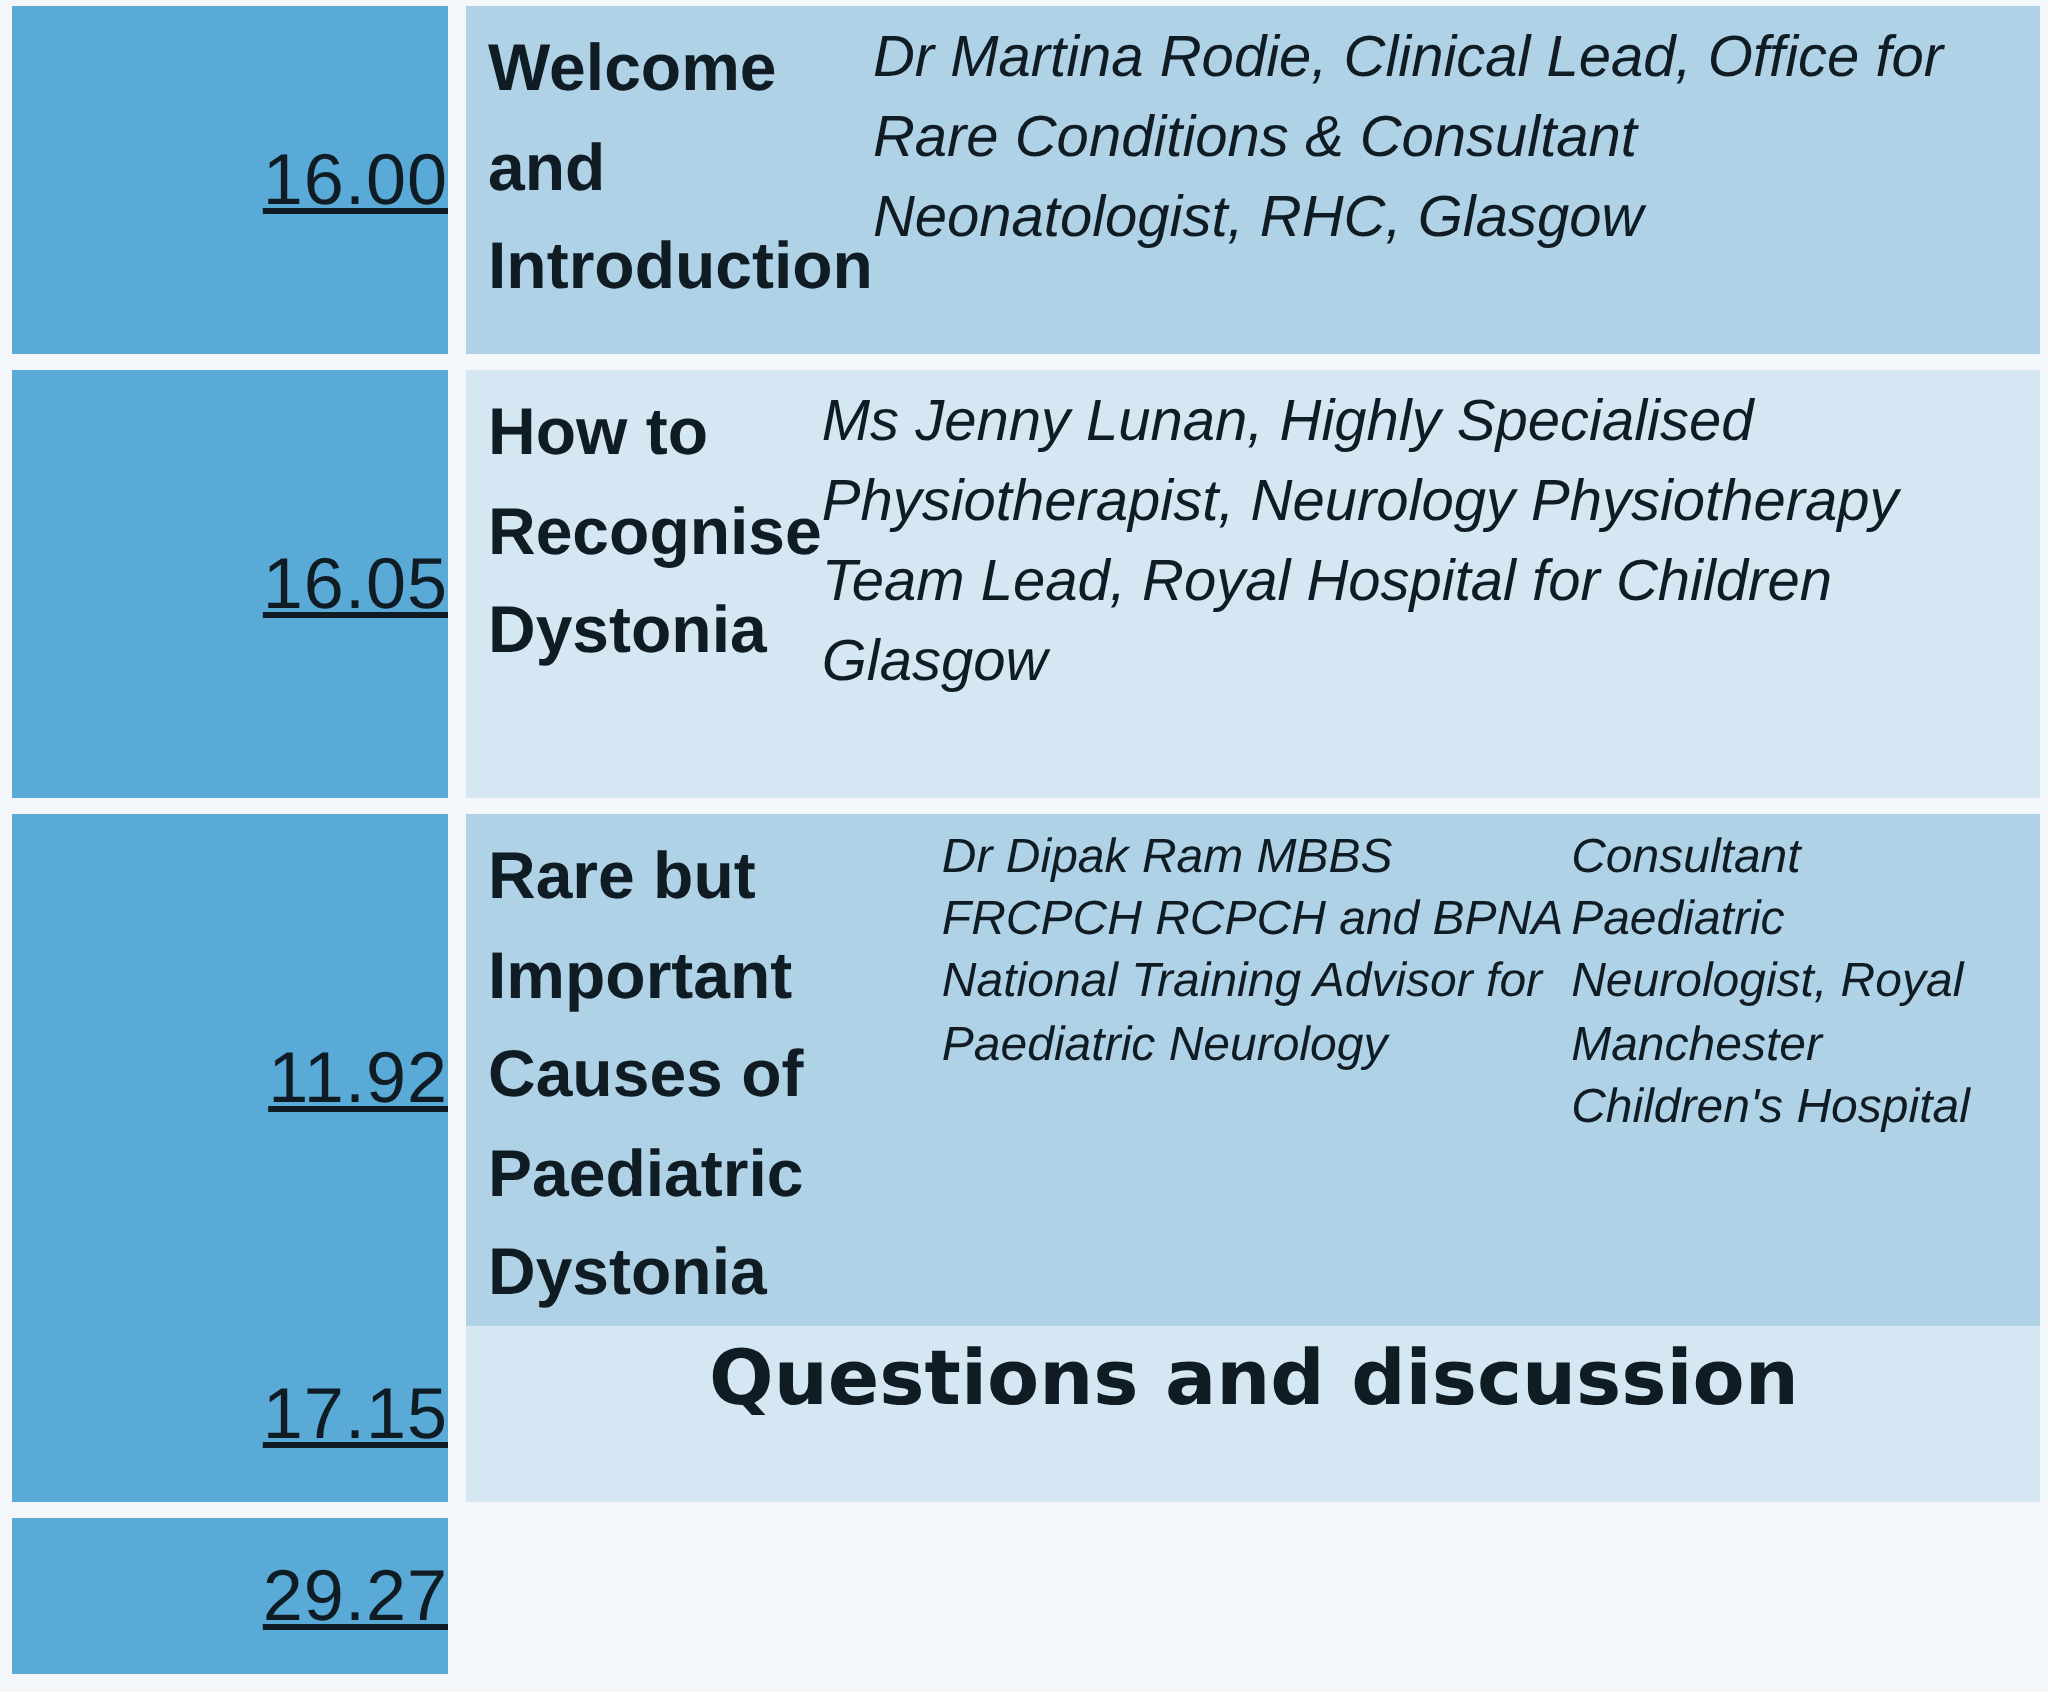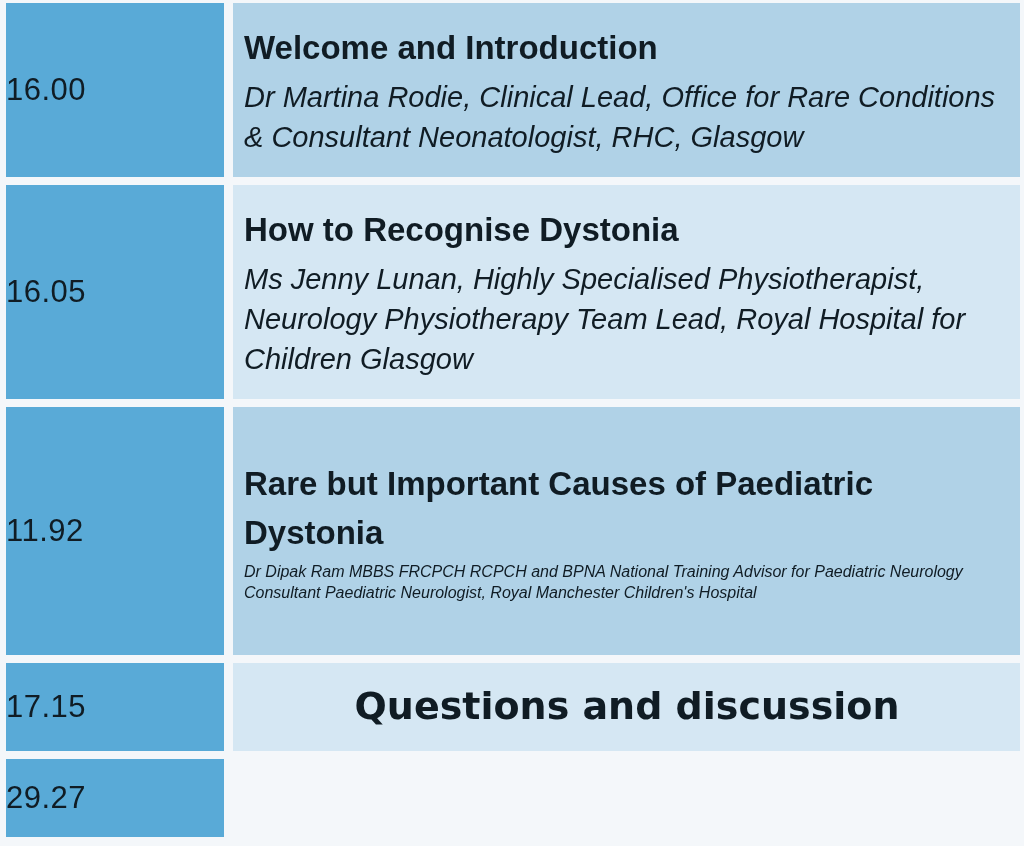--- a/index.html
+++ b/index.html
@@ -26,27 +26,27 @@
   }
   .row {
     display: grid;
     grid-template-columns: 218px 1fr;
     column-gap: 9px;
   }
   .time-cell {
     background: var(--time-cell, #59aad7);
     display: flex;
     align-items: center;
-    justify-content: flex-start;
-    font-size: 31px;
+    justify-content: flex-end;
+    font-size: 36px;
     letter-spacing: 0.5px;
+    text-decoration: underline;
   }
   .detail-cell {
     display: flex;
-    flex-direction: column;
     justify-content: center;
     padding: 6px 10px 6px 11px;
     box-sizing: border-box;
   }
   .row:nth-child(odd) .detail-cell { background: var(--row-dark, #b0d2e7); }
   .row:nth-child(even) .detail-cell { background: var(--row-light, #d5e7f3); }
   .session-title {
     font-weight: bold;
     font-size: 33px;
     line-height: 1.5;
@@ -59,21 +59,21 @@
     margin-bottom: 0;
     letter-spacing: 0px;
     text-align: center;
   }
   .speaker-line {
     font-size: 29px;
     line-height: 1.38;
     font-style: italic;
   }
   .speaker-line.small {
-    font-size: 16px;
+    font-size: 24px;
     line-height: 1.3;
   }
 </style>
 </head>
 <body>
 
 <div class="canvas">
   <div class="grid">
 
     <div class="row">

